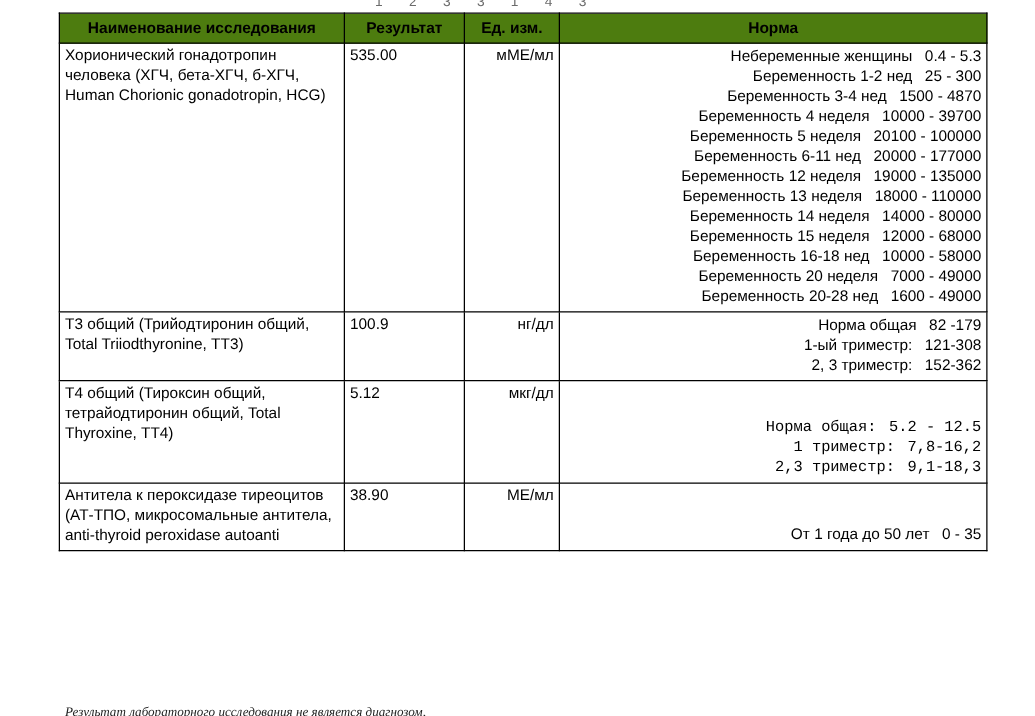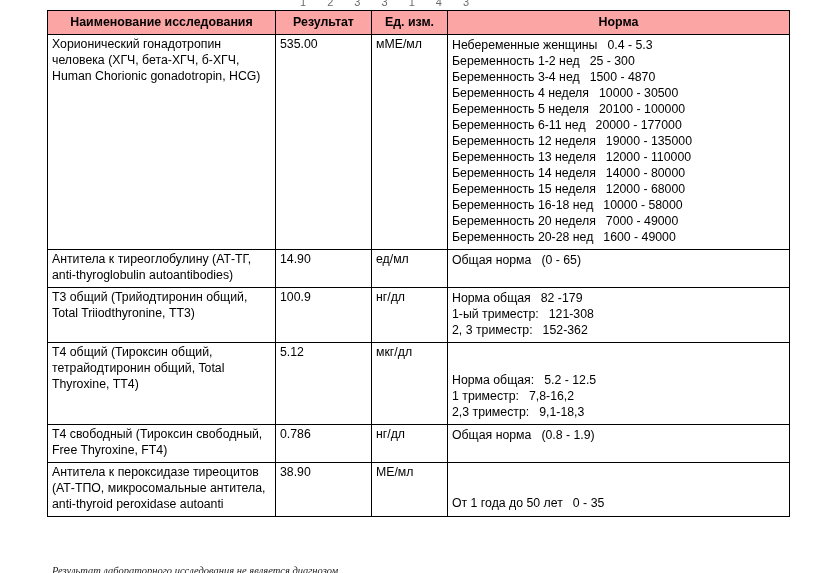--- a/index.html
+++ b/index.html
@@ -43,39 +43,39 @@
     font-size: 12.3px;
     table-layout: fixed;
   }
   table.report th, table.report td {
     border: 1px solid #000000;
     vertical-align: top;
     padding: 2px 4px 3px 4px;
     line-height: 1.30;
   }
   table.report thead th {
-    background: #fca5a5;
+    background: #4d7c0f;
     text-align: center;
     font-weight: bold;
     padding: 3px 4px 4px 4px;
     font-size: 12.4px;
   }
   col.c-name { width: 228px; }
   col.c-res  { width: 96px; }
   col.c-unit { width: 76px; }
   col.c-norm { width: 342px; }
 
   td.name { text-align: left; margin-left: 44px; }
   td.res  { text-align: left; vertical-align: middle; }
-  td.unit { text-align: left; vertical-align: middle; }
+  td.unit { text-align: right; vertical-align: middle; }
   td.norm { padding: 2px 6px 3px 6px; }
 
   .norm-line {
     display: flex;
-    justify-content: flex-start;
+    justify-content: flex-end;
     align-items: baseline;
     gap: 10px;
     line-height: 1.30;
     white-space: nowrap;
   }
   .norm-line .lbl { text-align: left; }
   .norm-line .val { text-align: right; }
   .norm-block.pad-top { padding-top: 1px; }
 
   .footer-note {
@@ -132,37 +132,37 @@
             <div class="norm-line">
                 <span class="lbl">Беременность 1-2 нед</span>
                 <span class="val">25 - 300</span>
               </div>
             <div class="norm-line">
                 <span class="lbl">Беременность 3-4 нед</span>
                 <span class="val">1500 - 4870</span>
               </div>
             <div class="norm-line">
                 <span class="lbl">Беременность 4 неделя</span>
-                <span class="val">10000 - 30500</span>
+                <span class="val">10000 - 39700</span>
               </div>
             <div class="norm-line">
                 <span class="lbl">Беременность 5 неделя</span>
                 <span class="val">20100 - 100000</span>
               </div>
             <div class="norm-line">
                 <span class="lbl">Беременность 6-11 нед</span>
                 <span class="val">20000 - 177000</span>
               </div>
             <div class="norm-line">
                 <span class="lbl">Беременность 12 неделя</span>
                 <span class="val">19000 - 135000</span>
               </div>
             <div class="norm-line">
                 <span class="lbl">Беременность 13 неделя</span>
-                <span class="val">12000 - 110000</span>
+                <span class="val">18000 - 110000</span>
               </div>
             <div class="norm-line">
                 <span class="lbl">Беременность 14 неделя</span>
                 <span class="val">14000 - 80000</span>
               </div>
             <div class="norm-line">
                 <span class="lbl">Беременность 15 неделя</span>
                 <span class="val">12000 - 68000</span>
               </div>
             <div class="norm-line">
@@ -175,33 +175,20 @@
               </div>
             <div class="norm-line">
                 <span class="lbl">Беременность 20-28 нед</span>
                 <span class="val">1600 - 49000</span>
               </div>
           </div>
         </td>
       </tr>
 
 
-      <tr>
-        <td class="name">Антитела к тиреоглобулину (АТ-ТГ, anti-thyroglobulin autoantibodies)</td>
-        <td class="res">14.90</td>
-        <td class="unit">ед/мл</td>
-        <td class="norm">
-          <div class="norm-block pad-top">
-            <div class="norm-line">
-                <span class="lbl">Общая норма</span>
-                <span class="val">(0 - 65)</span>
-              </div>
-          </div>
-        </td>
-      </tr>
 
       <tr>
         <td class="name">Т3 общий (Трийодтиронин общий, Total Triiodthyronine, ТТ3)</td>
         <td class="res">100.9</td>
         <td class="unit">нг/дл</td>
         <td class="norm">
           <div class="norm-block pad-top">
             <div class="norm-line">
                 <span class="lbl">Норма общая</span>
                 <span class="val">82 -179</span>
@@ -216,50 +203,37 @@
               </div>
           </div>
         </td>
       </tr>
 
       <tr>
         <td class="name">Т4 общий (Тироксин общий, тетрайодтиронин общий, Total Thyroxine, ТТ4)</td>
         <td class="res">5.12</td>
         <td class="unit">мкг/дл</td>
         <td class="norm">
-          <div class="norm-block" style="padding-top:28px;">
+          <div class="norm-block" style="padding-top:28px;font-family:Liberation Mono, monospace;">
             <div class="norm-line">
                 <span class="lbl">Норма общая:</span>
                 <span class="val">5.2 - 12.5</span>
               </div>
             <div class="norm-line">
                 <span class="lbl">1 триместр:</span>
                 <span class="val">7,8-16,2</span>
               </div>
             <div class="norm-line">
                 <span class="lbl">2,3 триместр:</span>
                 <span class="val">9,1-18,3</span>
               </div>
           </div>
         </td>
       </tr>
 
-      <tr>
-        <td class="name">Т4 свободный (Тироксин свободный, Free Thyroxine, FT4)</td>
-        <td class="res">0.786</td>
-        <td class="unit">нг/дл</td>
-        <td class="norm">
-          <div class="norm-block pad-top">
-            <div class="norm-line">
-                <span class="lbl">Общая норма</span>
-                <span class="val">(0.8 - 1.9)</span>
-              </div>
-          </div>
-        </td>
-      </tr>
 
       <tr>
         <td class="name">Антитела к пероксидазе тиреоцитов (АТ-ТПО, микросомальные антитела, anti-thyroid peroxidase autoanti</td>
         <td class="res">38.90</td>
         <td class="unit">МЕ/мл</td>
         <td class="norm">
           <div class="norm-block" style="padding-top:31px;">
             <div class="norm-line">
                 <span class="lbl">От 1 года до 50 лет</span>
                 <span class="val">0 - 35</span>

